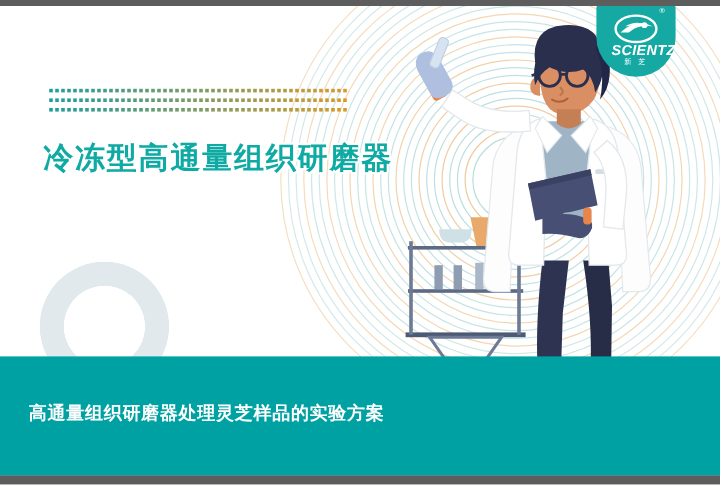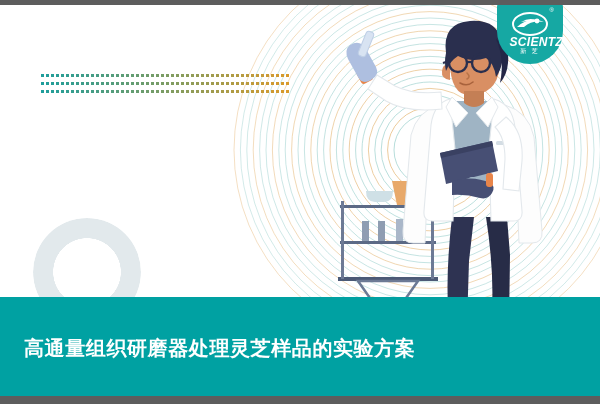--- a/index.html
+++ b/index.html
@@ -92,21 +92,21 @@
 
   
   #banner {
     position:absolute; left:0; top:292px;
     width:600px; height:104px;
     background:#00a1a2;
     z-index:8;
   }
   #banner-text {
     position:absolute; left:24px; top:38px;
-    font-size:20px;
+    font-size:15px;
     font-weight:bold;
     letter-spacing:0.6px;
     color:#ffffff;
     white-space:nowrap;
   }
 
   
   #logo {
     position:absolute; left:497px; top:-3px;
     width:66px; height:62px;
@@ -406,20 +406,21 @@
 
       <g>
         <path d="M206 112 q18 14 16 44 l-3 30 -16 -2 2 -30 q0 -22 -10 -32 z" fill="#ffffff" stroke="#e3e8ec" stroke-width="1.1"></path>
         <rect x="168" y="172" width="18" height="12" rx="4" fill="#9fb4c4"></rect>
         <path d="M152 176 q22 -6 38 2 q6 3 2 10 -4 7 -12 5 -14 -4 -28 -3 z" fill="#474f74"></path>
         <rect x="186" y="168" width="7" height="14" rx="3" fill="#e8854a"></rect>
       </g>
     </svg>
 
     <div id="headline">
+      <div class="hl-line">冷冻型高通量组织研磨器</div>
     </div>
 
     <div id="banner">
       <div id="banner-text">高通量组织研磨器处理灵芝样品的实验方案</div>
     </div>
 
     <div id="logo">
       <div class="shield"></div>
       <svg viewBox="0 0 66 62" style="position:absolute;inset:0">
         <ellipse cx="33" cy="22" rx="17" ry="11" fill="none" stroke="#ffffff" stroke-width="2"></ellipse>

